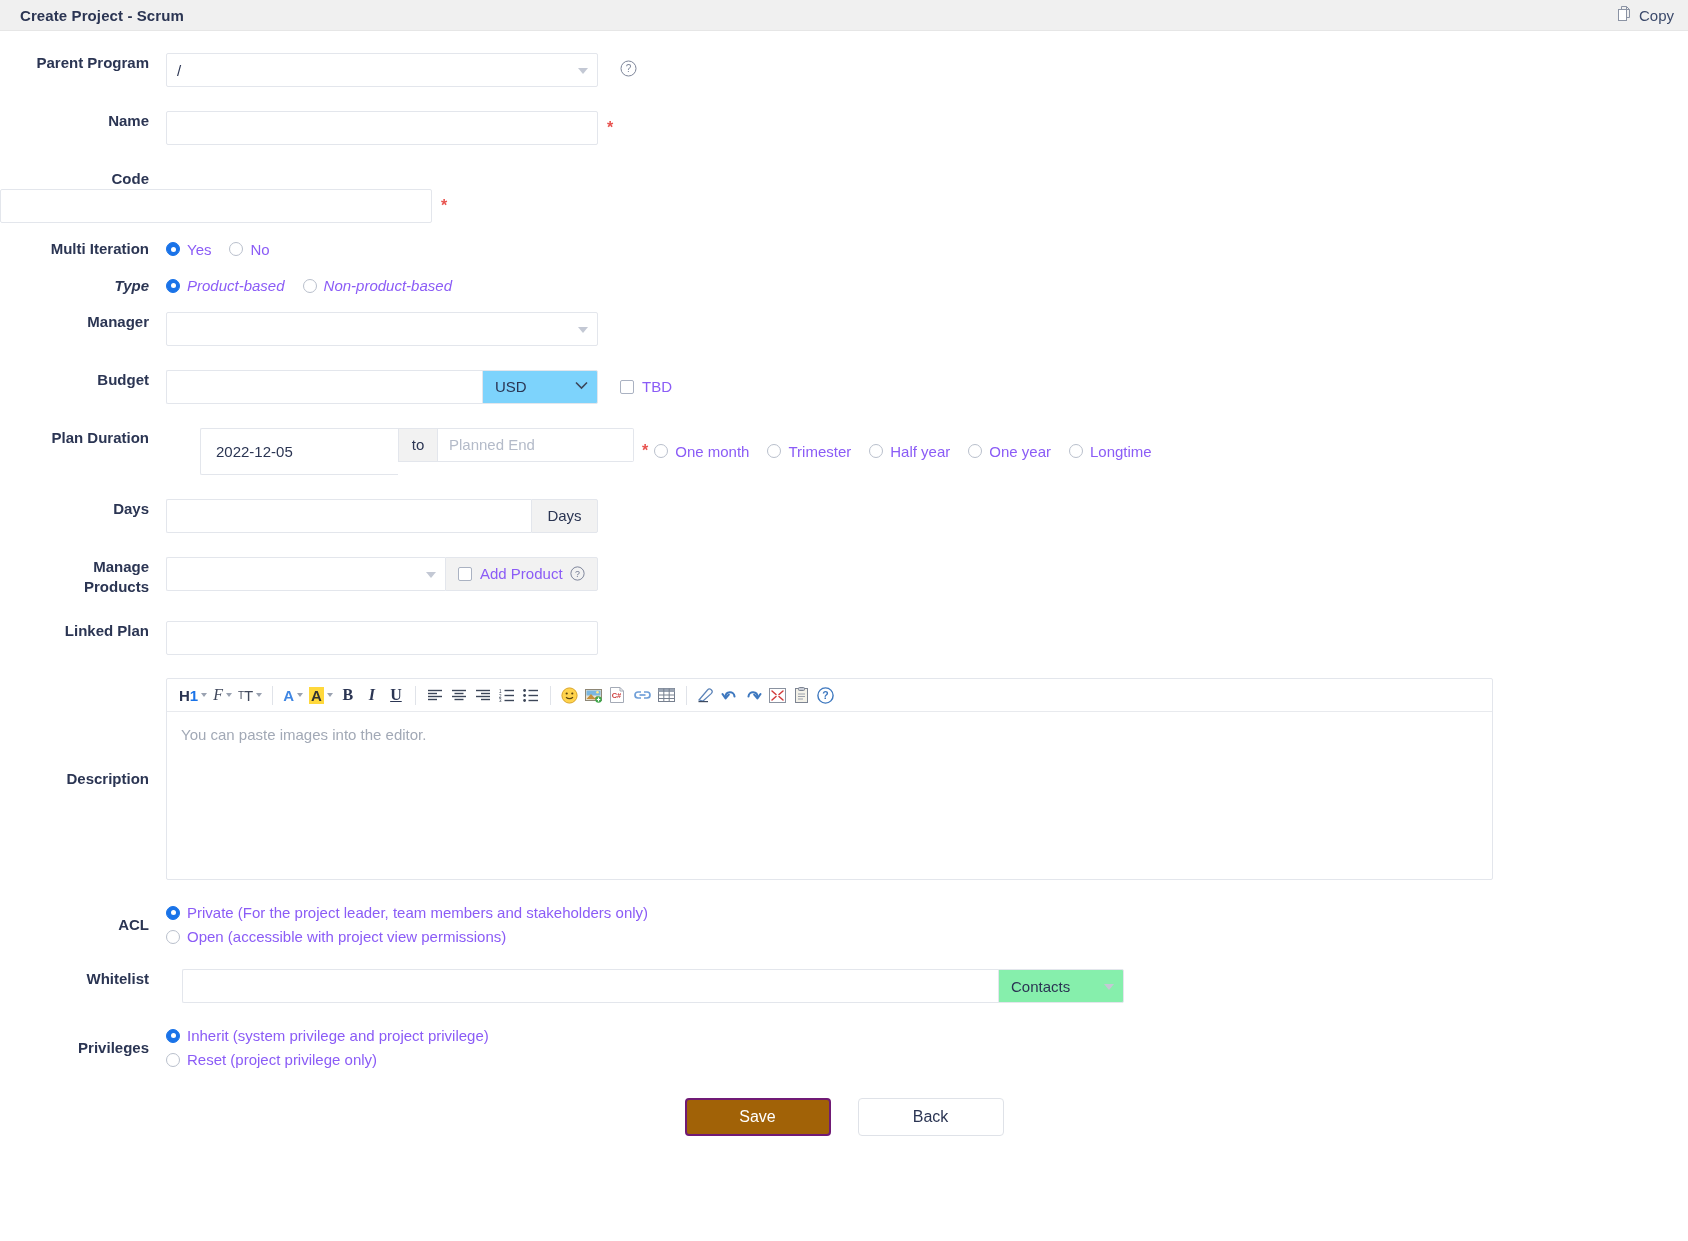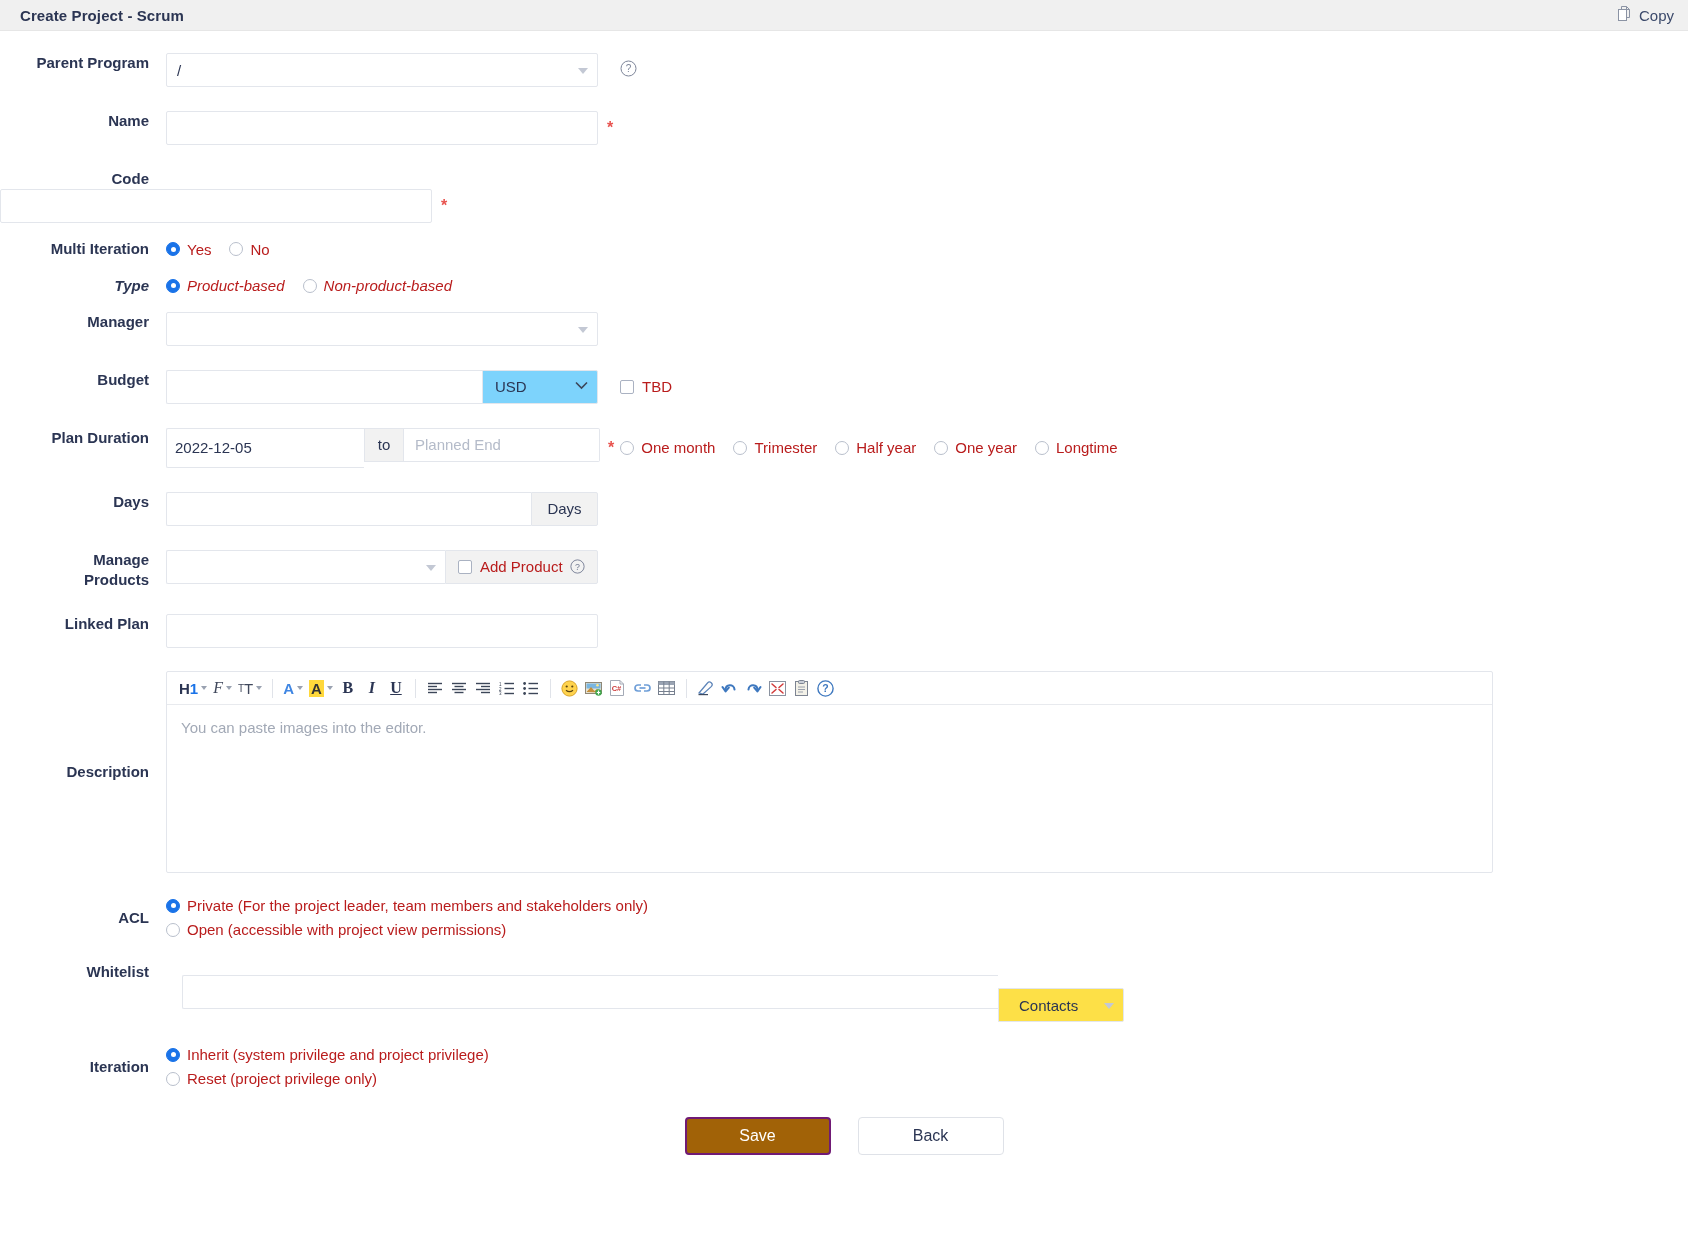--- a/index.html
+++ b/index.html
@@ -99,21 +99,21 @@
     width: 14px; height: 14px; border-radius: 50%;
     border: 1px solid #b9bfcc; background: #fff;
     display: inline-block; position: relative; margin-right: 7px;
     flex: none;
   }
   .rad.on { border: 1px solid #1a73e8; background: #1a73e8; }
   .rad.on::after {
     content: ""; position: absolute; left: 3.5px; top: 3.5px;
     width: 5px; height: 5px; border-radius: 50%; background: #fff;
   }
-  .rlabel { font-size: 15px; color: #b91c1c; }
+  .rlabel { font-size: 15px; color: #8b5cf6; }
 
   
   .chk {
     width: 14px; height: 14px; border: 1px solid #aab2c2;
     border-radius: 2px; background: #fff; display: inline-block;
     margin-right: 8px; flex: none;
   }
   .chk-item { display: flex; align-items: center; cursor: pointer; }
 
   
@@ -126,23 +126,23 @@
     font-size: 15px; color: #2b3553; padding: 0 8px 0 12px;
     font-family: "Liberation Sans", sans-serif;
     appearance: none; -webkit-appearance: none; outline: none; cursor: pointer;
   }
   .cur-wrap { position: relative; }
   .cur-wrap svg { position: absolute; right: 10px; top: 11px; pointer-events: none; }
 
   
   .date-group { display: flex; }
   .date-start {
-    width: 198px; height: 40px; border: 1px solid #e3e6ec; border-right: none;
-    background: #fff; padding: 0 8px; font-size: 15px; color: #2b3553; outline: none;
-    border-radius: 2px 0 0 2px; font-family: "Liberation Sans", sans-serif;
+    width: 198px; height: 47px; border: 1px solid #e3e6ec; border-right: none;
+    background: #fff; padding: 0 15px; font-size: 15px; color: #2b3553; outline: none;
+    border-radius: 2px 0 0 2px; font-family: "Liberation Sans", sans-serif; margin-left: 34px;
   }
   .date-to {
     width: 40px; height: 34px; background: #f2f2f2;
     border: 1px solid #e3e6ec; display: flex; align-items: center;
     justify-content: center; font-size: 15px; color: #2b3553;
   }
   .date-end {
     width: 196px; height: 34px; border: 1px solid #e3e6ec; border-left: none;
     background: #fff; padding: 0 11px; font-size: 15px; outline: none;
     border-radius: 0 2px 2px 0; font-family: "Liberation Sans", sans-serif;
@@ -200,23 +200,23 @@
     font-size: 15px;
   }
 
   
   .wl-inp {
     width: 816px; height: 34px; border: 1px solid #e3e6ec; border-right: none;
     background: #fff; padding: 0 10px; outline: none; font-size: 15px;
     border-radius: 2px 0 0 2px; font-family: "Liberation Sans", sans-serif;
   }
   .wl-sel {
-    width: 126px; height: 34px; border: 1px solid #e3e6ec; background: #fde047;
+    width: 126px; height: 34px; border: 1px solid #e3e6ec; background: #86efac;
     border-radius: 0 2px 2px 0; display: flex; align-items: center;
-    padding: 0 20px; position: relative; font-size: 15px; cursor: pointer; margin-top: 26px;
+    padding: 0 12px; position: relative; font-size: 15px; cursor: pointer;
   }
 
   
   .stack { display: flex; flex-direction: column; gap: 7px; }
   .stack .radio-item { margin-right: 16px; }
 
   
   .btnbar { display: flex; justify-content: center; gap: 27px; margin-top: 30px; }
   .btn {
     height: 38px; min-width: 146px;
@@ -621,21 +621,21 @@
     <div class="ctl">
       <input class="wl-inp" type="text" style="">
       <div class="wl-sel">
         <span>Contacts</span>
         <span class="caret-sm"></span>
       </div>
     </div>
   </div>
 
   <div class="row" style="align-items:center;">
-    <div class="lbl">Iteration</div>
+    <div class="lbl">Privileges</div>
     <div class="stack">
       <label class="radio-item">
         <span class="rad on"></span>
         <span class="rlabel">Inherit (system privilege and project privilege)</span>
       </label>
       <label class="radio-item">
         <span class="rad"></span>
         <span class="rlabel">Reset (project privilege only)</span>
       </label>
     </div>

